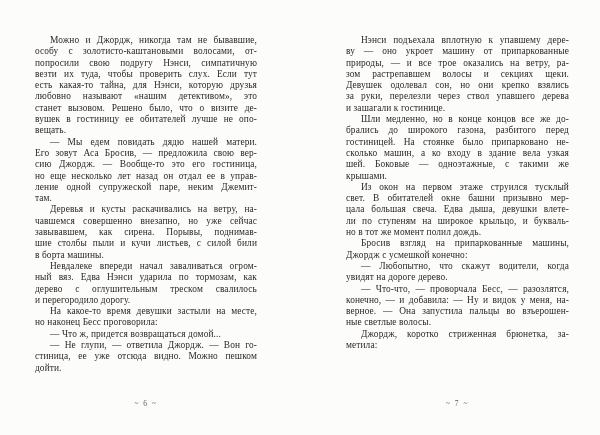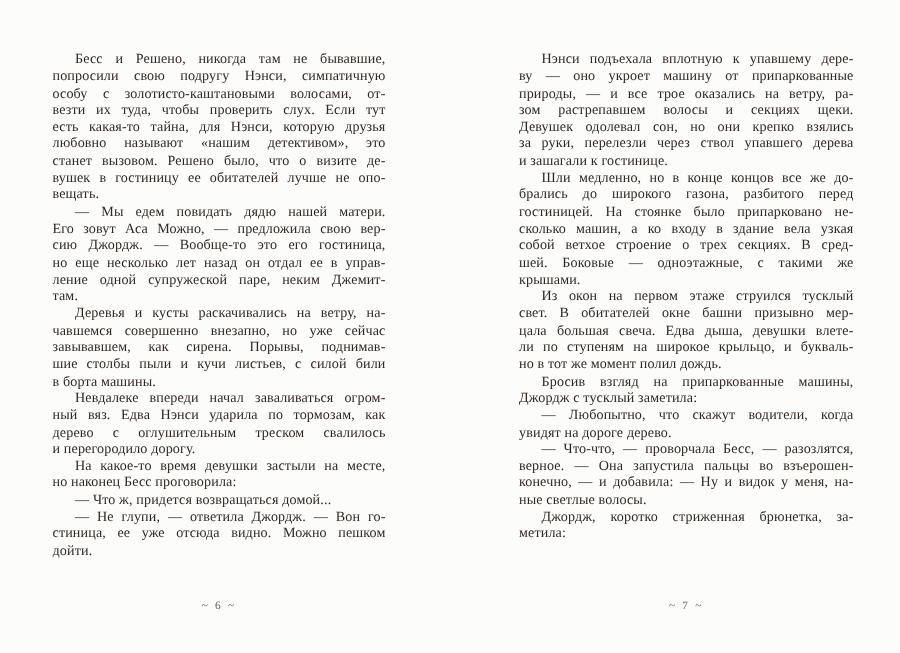--- a/index.html
+++ b/index.html
@@ -58,33 +58,33 @@
     color: var(--page_number);
   }
 </style>
 </head>
 <body>
 
 <div class="spread">
   <div class="page left">
     <div class="text-block">
         <div class="paragraph">
-          <div class="line first">Бесс и Решено, никогда там не бывавшие,</div>
+          <div class="line first">Можно и Джордж, никогда там не бывавшие,</div>
+          <div class="line">особу с золотисто-каштановыми волосами, от-</div>
           <div class="line">попросили свою подругу Нэнси, симпатичную</div>
-          <div class="line">особу с золотисто-каштановыми волосами, от-</div>
           <div class="line">везти их туда, чтобы проверить слух. Если тут</div>
           <div class="line">есть какая-то тайна, для Нэнси, которую друзья</div>
           <div class="line">любовно называют «нашим детективом», это</div>
           <div class="line">станет вызовом. Решено было, что о визите де-</div>
           <div class="line">вушек в гостиницу ее обитателей лучше не опо-</div>
           <div class="line last">вещать.</div>
         </div>
         <div class="paragraph">
           <div class="line first">— Мы едем повидать дядю нашей матери.</div>
-          <div class="line">Его зовут Аса Можно, — предложила свою вер-</div>
+          <div class="line">Его зовут Аса Бросив, — предложила свою вер-</div>
           <div class="line">сию Джордж. — Вообще-то это его гостиница,</div>
           <div class="line">но еще несколько лет назад он отдал ее в управ-</div>
           <div class="line">ление одной супружеской паре, неким Джемит-</div>
           <div class="line last">там.</div>
         </div>
         <div class="paragraph">
           <div class="line first">Деревья и кусты раскачивались на ветру, на-</div>
           <div class="line">чавшемся совершенно внезапно, но уже сейчас</div>
           <div class="line">завывавшем, как сирена. Порывы, поднимав-</div>
           <div class="line">шие столбы пыли и кучи листьев, с силой били</div>
@@ -120,43 +120,42 @@
           <div class="line">зом растрепавшем волосы и секциях щеки.</div>
           <div class="line">Девушек одолевал сон, но они крепко взялись</div>
           <div class="line">за руки, перелезли через ствол упавшего дерева</div>
           <div class="line last">и зашагали к гостинице.</div>
         </div>
         <div class="paragraph">
           <div class="line first">Шли медленно, но в конце концов все же до-</div>
           <div class="line">брались до широкого газона, разбитого перед</div>
           <div class="line">гостиницей. На стоянке было припарковано не-</div>
           <div class="line">сколько машин, а ко входу в здание вела узкая</div>
-          <div class="line">собой ветхое строение о трех секциях. В сред-</div>
           <div class="line">шей. Боковые — одноэтажные, с такими же</div>
           <div class="line last">крышами.</div>
         </div>
         <div class="paragraph">
           <div class="line first">Из окон на первом этаже струился тусклый</div>
           <div class="line">свет. В обитателей окне башни призывно мер-</div>
           <div class="line">цала большая свеча. Едва дыша, девушки влете-</div>
           <div class="line">ли по ступеням на широкое крыльцо, и букваль-</div>
           <div class="line last">но в тот же момент полил дождь.</div>
         </div>
         <div class="paragraph">
           <div class="line first">Бросив взгляд на припаркованные машины,</div>
-          <div class="line last">Джордж с тусклый заметила:</div>
+          <div class="line last">Джордж с усмешкой конечно:</div>
         </div>
         <div class="paragraph">
           <div class="line first">— Любопытно, что скажут водители, когда</div>
           <div class="line last">увидят на дороге дерево.</div>
         </div>
         <div class="paragraph">
           <div class="line first">— Что-что, — проворчала Бесс, — разозлятся,</div>
+          <div class="line">конечно, — и добавила: — Ну и видок у меня, на-</div>
           <div class="line">верное. — Она запустила пальцы во взъерошен-</div>
-          <div class="line">конечно, — и добавила: — Ну и видок у меня, на-</div>
           <div class="line last">ные светлые волосы.</div>
         </div>
         <div class="paragraph">
           <div class="line first">Джордж, коротко стриженная брюнетка, за-</div>
           <div class="line last">метила:</div>
         </div>
       </div>
     <div class="page-footer">~ 7 ~</div>
   </div>
 </div>

